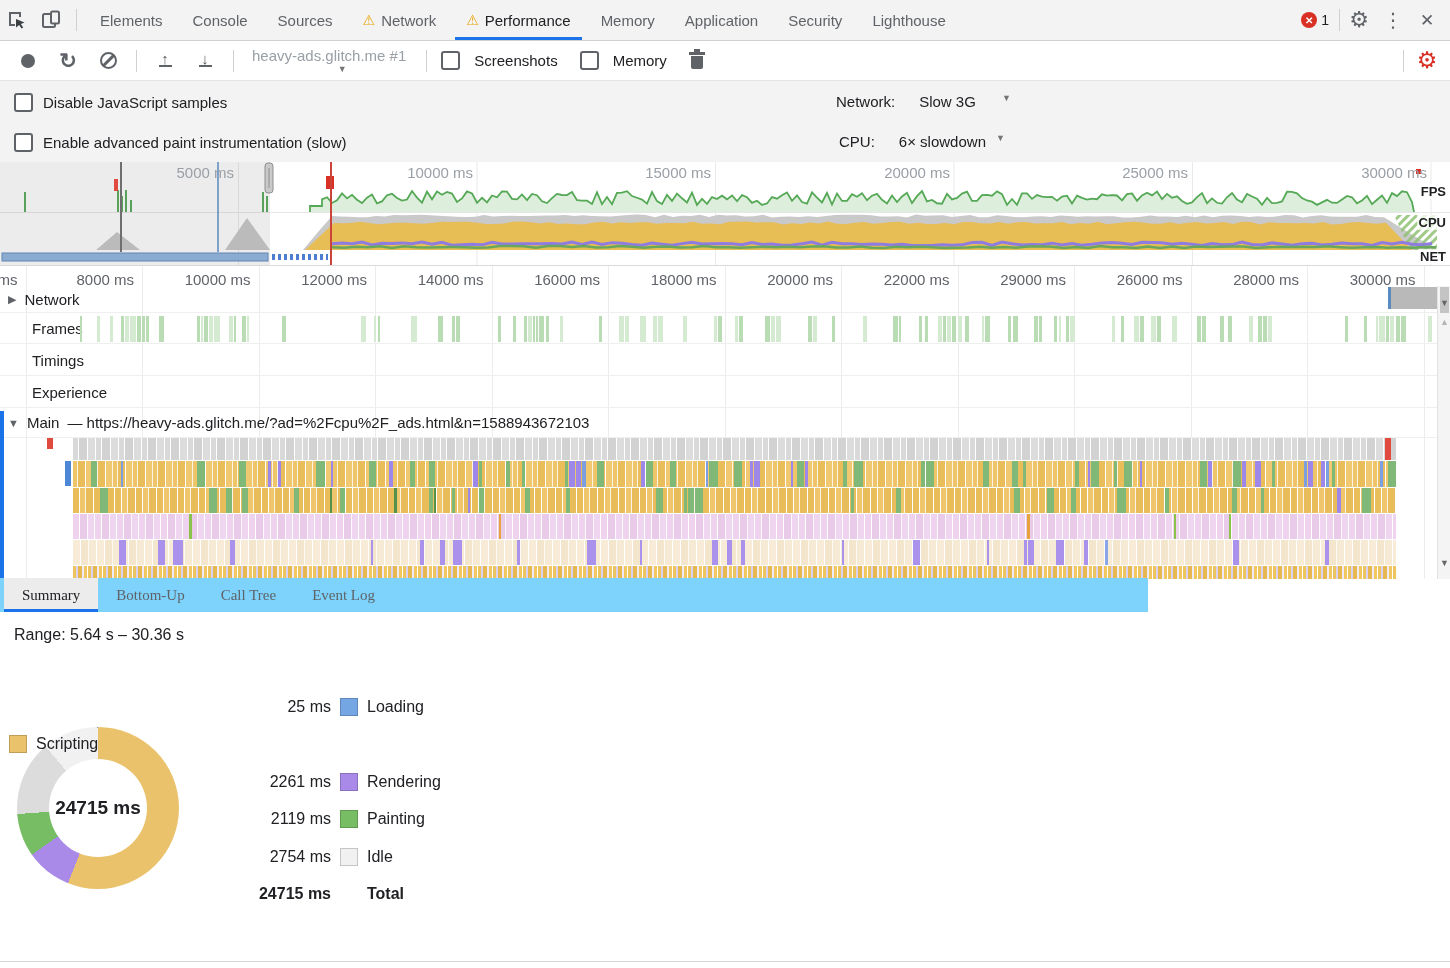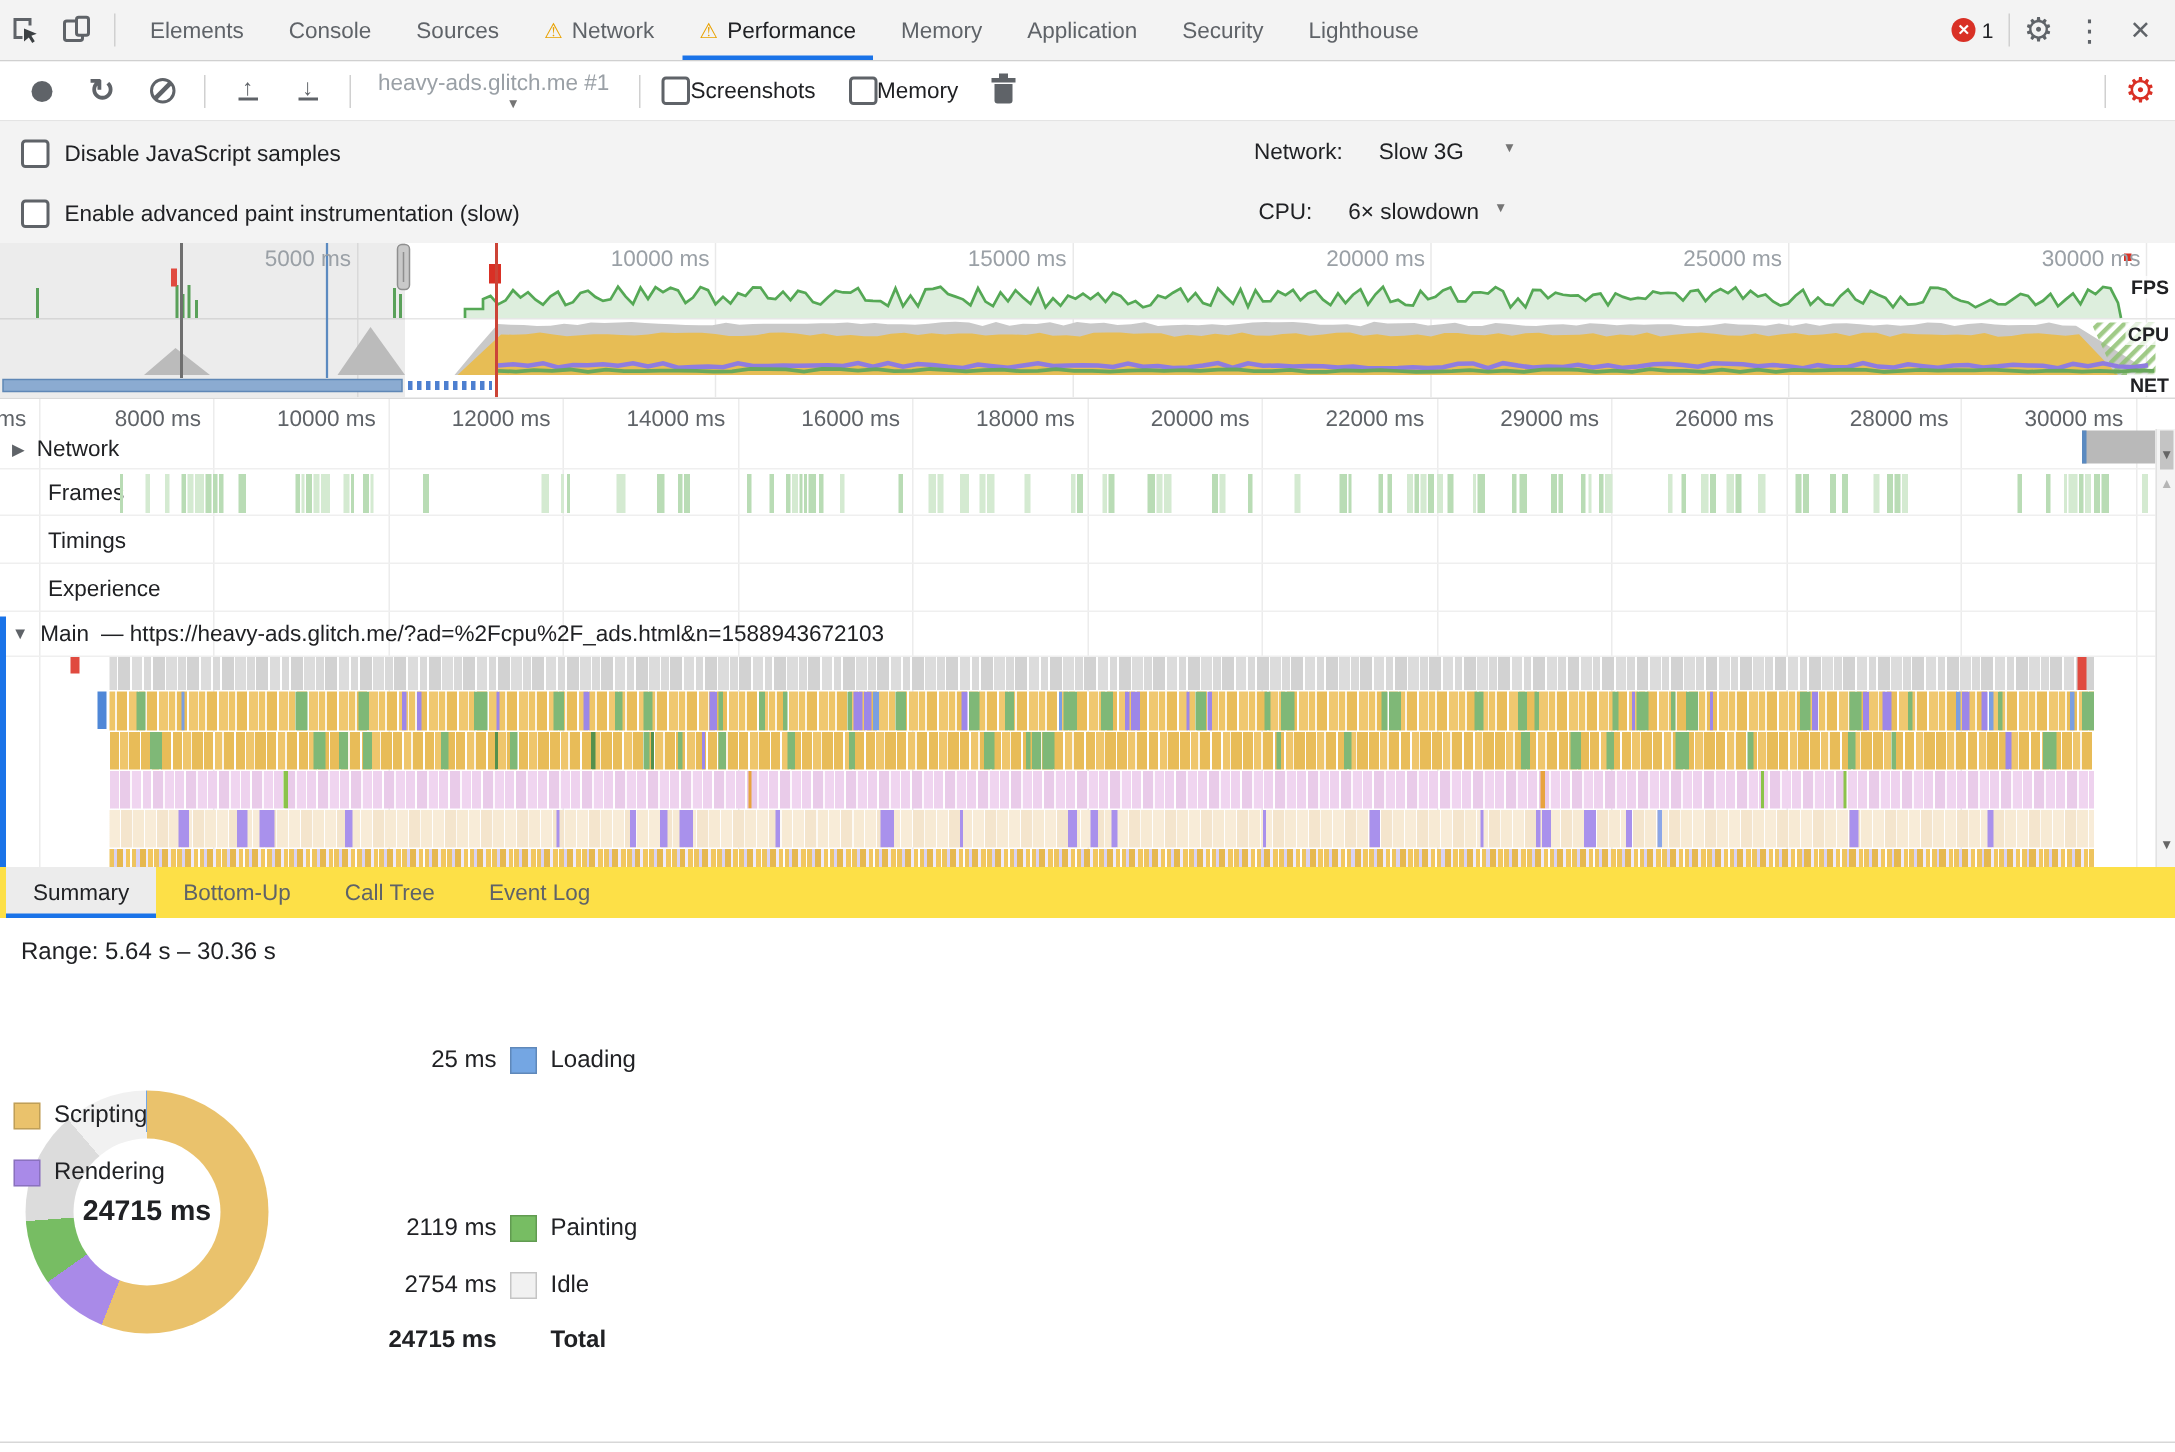--- a/index.html
+++ b/index.html
@@ -26,21 +26,21 @@
            display:flex;align-items:center;}
   .record-dot{width:14px;height:14px;border-radius:50%;background:#5f6368;}
   .tool-btn{width:40px;height:30px;display:flex;align-items:center;justify-content:center;color:#5f6368;cursor:pointer;font-size:19px;}
   .no-sym{width:13px;height:13px;border:2.5px solid #5f6368;border-radius:50%;position:relative;}
   .no-sym::after{content:"";position:absolute;left:-1px;top:4.5px;width:15px;height:2.5px;background:#5f6368;transform:rotate(-45deg);}
   .arrow-base{display:flex;flex-direction:column;align-items:center;line-height:10px;}
   .arrow-base .bar{width:13px;height:2.5px;background:#5f6368;margin-top:1px;}
   .history-sel{display:flex;align-items:center;color:#9aa0a6;font-size:15px;padding:0 10px;cursor:pointer;flex-direction:column;}
   .caret{font-size:9px;color:#757575;margin-left:26px;}
   .chk{width:15px;height:15px;border:2px solid #5f6368;border-radius:3px;background:#fff;cursor:pointer;}
-  .chk-row{display:flex;align-items:center;gap:0;cursor:pointer;}
+  .chk-row{display:flex;align-items:center;gap:14px;cursor:pointer;}
   .chk-label{font-size:15px;color:#202124;}
   .trash{position:relative;width:12px;height:13px;background:#5f6368;border-radius:0 0 2px 2px;margin-top:4px;}
   .trash::before{content:"";position:absolute;left:-2px;top:-4px;width:16px;height:2.5px;background:#5f6368;}
   .trash::after{content:"";position:absolute;left:3px;top:-7px;width:6px;height:3px;background:#5f6368;}
   
   #settings{left:0;top:81px;width:1450px;height:81px;background:#f3f3f3;border-bottom:1px solid #cfcfcf;}
   .set-row{position:absolute;display:flex;align-items:center;gap:10px;}
   .sel-inline{display:flex;align-items:flex-start;font-size:15px;color:#202124;cursor:pointer;}
   
   #overview{left:0;top:162px;width:1450px;height:103px;background:#fff;cursor:pointer;}
@@ -61,22 +61,22 @@
   .flame-r1{background:repeating-linear-gradient(90deg,#d9d9d9 0 5px,#fff 5px 6px,#d2d2d2 6px 14px,#fff 14px 15px,#dcdcdc 15px 22px,#fff 22px 23px);}
   .flame-r2{background:repeating-linear-gradient(90deg,#eec568 0 4px,#fbf4e6 4px 5px,#e9bd5a 5px 12px,#fff 12px 13px,#f0c870 13px 19px,#fbf4e6 19px 20px);}
   .flame-r3{background:repeating-linear-gradient(90deg,#e9bd5a 0 6px,#fff 6px 7px,#efc66c 7px 12px,#fbf4e6 12px 13px,#e8bc58 13px 20px,#fff 20px 21px);}
   .flame-r4{background:repeating-linear-gradient(90deg,#eed2ee 0 6px,#fff 6px 7px,#e9cbe9 7px 14px,#fdf8fd 14px 15px,#f0d5f0 15px 21px,#fff 21px 22px);}
   .flame-r5{background:repeating-linear-gradient(90deg,#f8ecd8 0 7px,#fff 7px 8px,#f4e5cd 8px 15px,#fdfaf5 15px 16px,#f7ead4 16px 23px,#fff 23px 24px);}
   .flame-r6{background:repeating-linear-gradient(90deg,#eec45f 0 3px,#d9d2f2 3px 5px,#e6b84f 5px 9px,#efeafa 9px 11px,#f2c75f 11px 14px,#fff 14px 15px);}
   .scrollbar-v{position:absolute;left:1437px;top:20px;width:13px;height:293px;background:#f4f4f4;border-left:1px solid #e2e2e2;cursor:pointer;}
   .sb-thumb{position:absolute;left:2px;top:1px;width:9px;height:26px;background:#c4c4c4;}
   .sb-arrow{position:absolute;left:1px;width:11px;text-align:center;font-size:9px;color:#666;}
   
-  #bottom-tabs{left:0;top:578px;width:1450px;height:34px;background:#fde047;border-bottom:1px solid #dcdcdc;
-               display:flex;align-items:center;}
+  #bottom-tabs{left:0;top:578px;width:1148px;height:34px;background:#7dd3fc;border-bottom:1px solid #dcdcdc;
+               display:flex;align-items:center;font-family:Liberation Serif, serif;}
   .btab{height:34px;display:flex;align-items:center;padding:0 18px;font-size:15px;color:#5f6368;position:relative;cursor:pointer;}
   .btab.active{color:#202124;background:#ececec;}
   .btab.active .underline{position:absolute;left:0;right:0;bottom:0;height:3px;background:#1a73e8;}
   #summary{left:0;top:612px;width:1450px;height:350px;background:#fff;}
   #range-text{position:absolute;left:14px;top:14px;font-size:16px;color:#202124;}
   #donut{position:absolute;left:17px;top:115px;width:162px;height:162px;border-radius:50%;}
   #donut-hole{position:absolute;left:32px;top:32px;width:98px;height:98px;border-radius:50%;background:#fff;
               display:flex;align-items:center;justify-content:center;font-size:19px;font-weight:bold;color:#202124;}
   .legend{position:absolute;left:0;top:66px;}
   .legend-row{display:flex;align-items:flex-end;height:37.5px;}
@@ -603,20 +603,21 @@
       <div class="legend-row">
         <span class="legend-val">25 ms</span>
         <span class="swatch" style="background: rgb(116, 166, 227);"></span>
         <span class="legend-name">Loading</span>
       </div>
       <div class="legend-row">
         <span class="swatch" style="background: rgb(234, 194, 108);"></span>
         <span class="legend-name">Scripting</span>
       </div>
       <div class="legend-row">
+        <span class="legend-val">2261 ms</span>
         <span class="swatch" style="background: rgb(169, 138, 232);"></span>
         <span class="legend-name">Rendering</span>
       </div>
       <div class="legend-row">
         <span class="legend-val">2119 ms</span>
         <span class="swatch" style="background: rgb(119, 189, 99);"></span>
         <span class="legend-name">Painting</span>
       </div>
       <div class="legend-row">
         <span class="legend-val">2754 ms</span>

